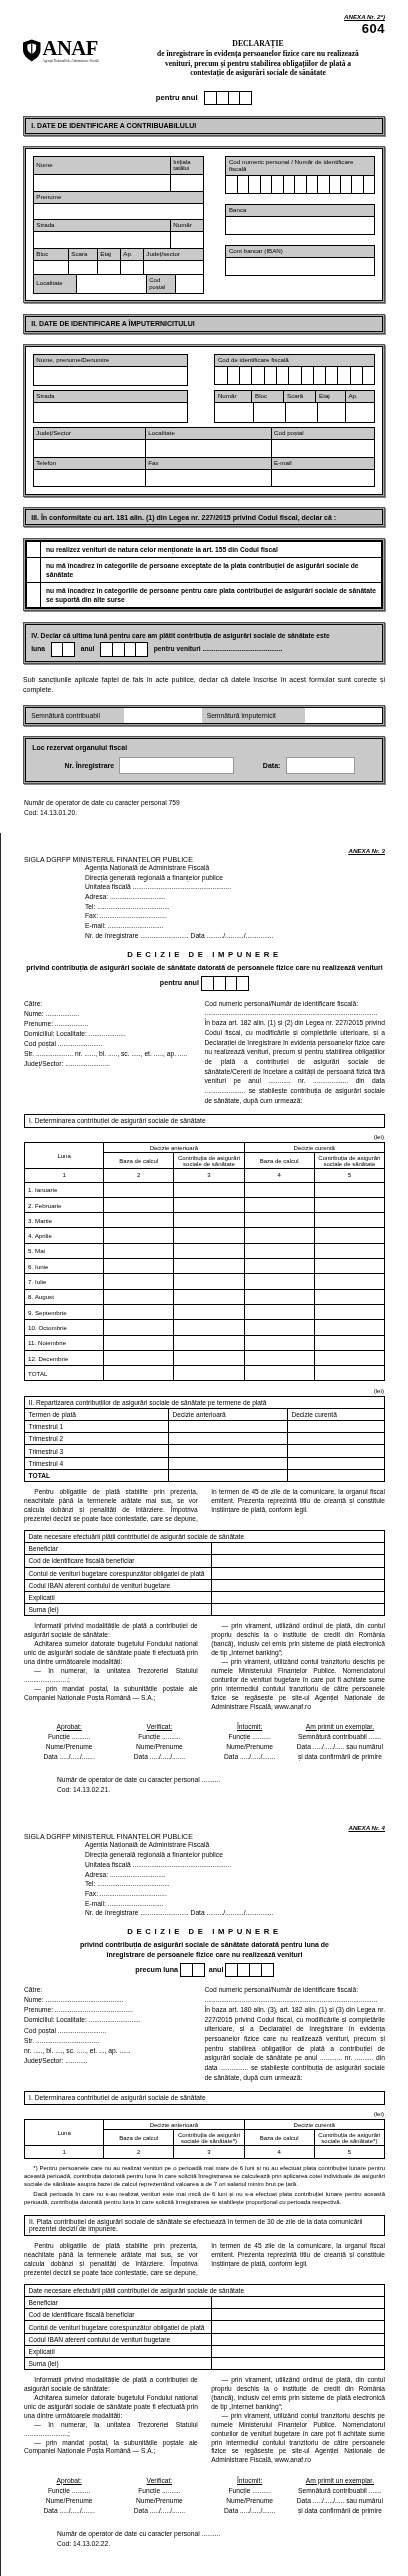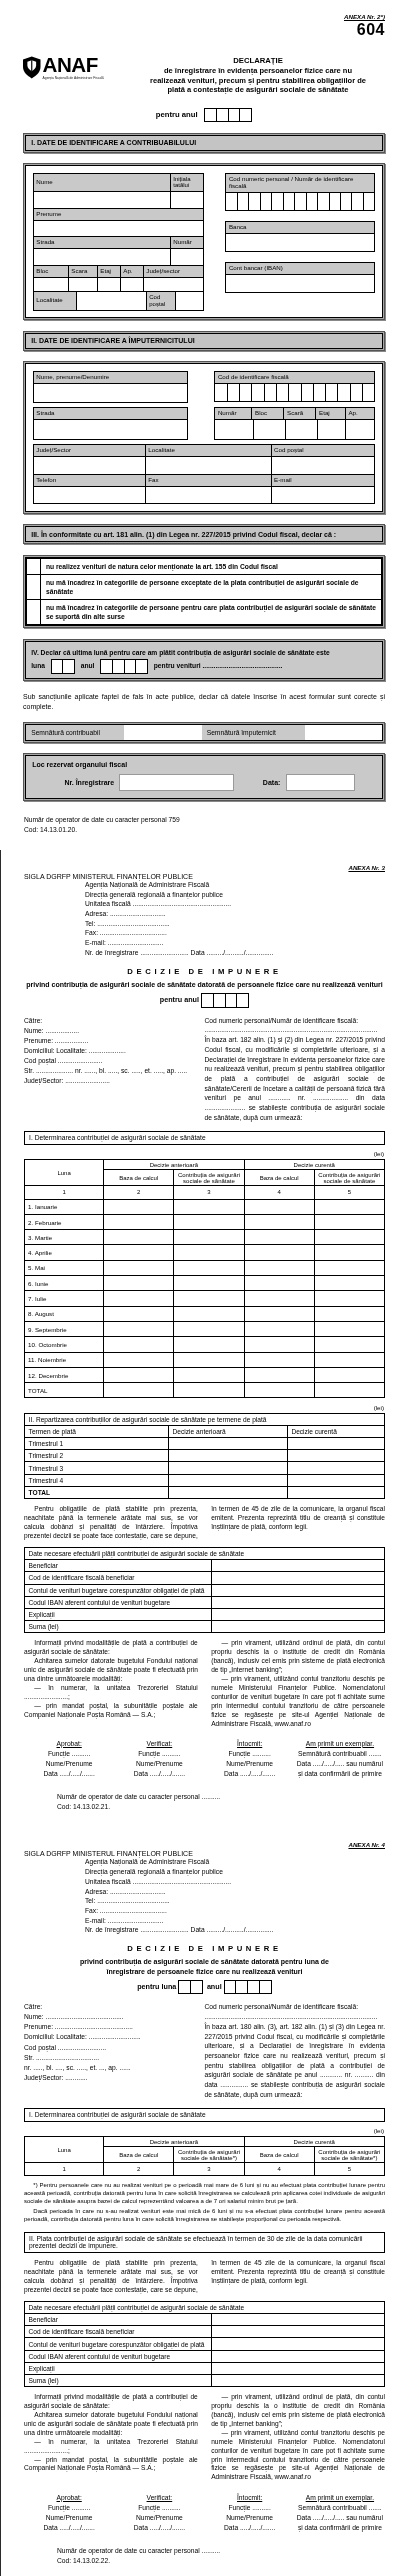--- a/index.html
+++ b/index.html
@@ -1,27 +1,27 @@
 <!DOCTYPE html>
 <html style="font-size:8.2px"><head>
 <meta charset="utf-8">
 <style>
   html,body { margin:0; padding:0; background:#fff; }
   body { font-family:"Liberation Sans", sans-serif; color:#000; }
   .doc { width:408px; margin:0 auto; background:#fff; }
   .page { box-sizing:border-box; padding:13.4px 23px 15.5px 23px; position:relative; }
   .page.pl { border-left:1px solid #2b2b2b; }
   .anexa-note { text-align:right; font-style:italic; text-decoration:underline; font-size:6.2px; font-weight:bold; }
-  .form-no { text-align:right; font-size:16px; font-weight:bold; letter-spacing:0.5px; margin-top:1px; }
+  .form-no { text-align:right; font-size:13px; font-weight:bold; letter-spacing:0.5px; margin-top:1px; }
   
   .logo { display:flex; align-items:flex-start; width:108px; }
   .logo .shield { width:17.5px; height:23px; margin-right:2.1px; }
   .logo .word { font-size:20.6px; font-weight:bold; letter-spacing:-0.5px; line-height:0.9; }
   .logo-sub { font-size:3.3px; color:#222; margin-top:1px; }
-  .hdr-604 { display:flex; margin-top:17px; }
+  .hdr-604 { display:flex; margin-top:3px;font-family:Liberation Serif, serif; }
   .title-block { flex:1; text-align:center; padding:0 5.2px; }
   .title-main { font-weight:bold; font-size:7.7px; }
   .title-sub { font-weight:bold; font-size:7.5px; width:216px; margin:1px auto 0; line-height:1.25; }
   .pa-line { text-align:center; font-weight:bold; font-size:7.7px; margin:13.4px 0 5.2px; }
   .cellsrow { display:inline-flex; vertical-align:middle; border:1px solid #000; background:#fff; }
   .cellsrow span { display:block; width:10.8px; height:12.4px; border-left:0.8px solid #000; }
   .cellsrow span:first-child { border-left:none; }
   .cellsrow.tall span { height:17.5px; }
   
   .f3d { background:#a8a8a8; border:1px solid #555; padding:1px; box-shadow:1px 1px 0 #888; margin-top:10.3px; }
@@ -654,21 +654,21 @@
         <div>Unitatea fiscală .....................................................</div>
         <div>Adresa: ..............................</div>
         <div>Tel: .......................................</div>
         <div>Fax: ....................................</div>
         <div>E-mail: ..............................</div>
         <div>Nr. de înregistrare .......................... Data ........./........../...............</div>
       </div>
     <div class="dtitle">DECIZIE DE IMPUNERE</div>
     <div class="dsub" style="width:289px;margin-left:auto;margin-right:auto">privind contribuția de asigurări sociale de sănătate datorată pentru luna de înregistrare de persoanele fizice care nu realizează venituri</div>
     <div class="dpa">
-      <span>pentru luna</span>
+      <span>precum luna</span>
       <span class="cellsrow">
           <span></span>
           <span></span>
         </span>&nbsp;
       <span>anul</span>
       <span class="cellsrow">
           <span></span>
           <span></span>
           <span></span>
           <span></span>

